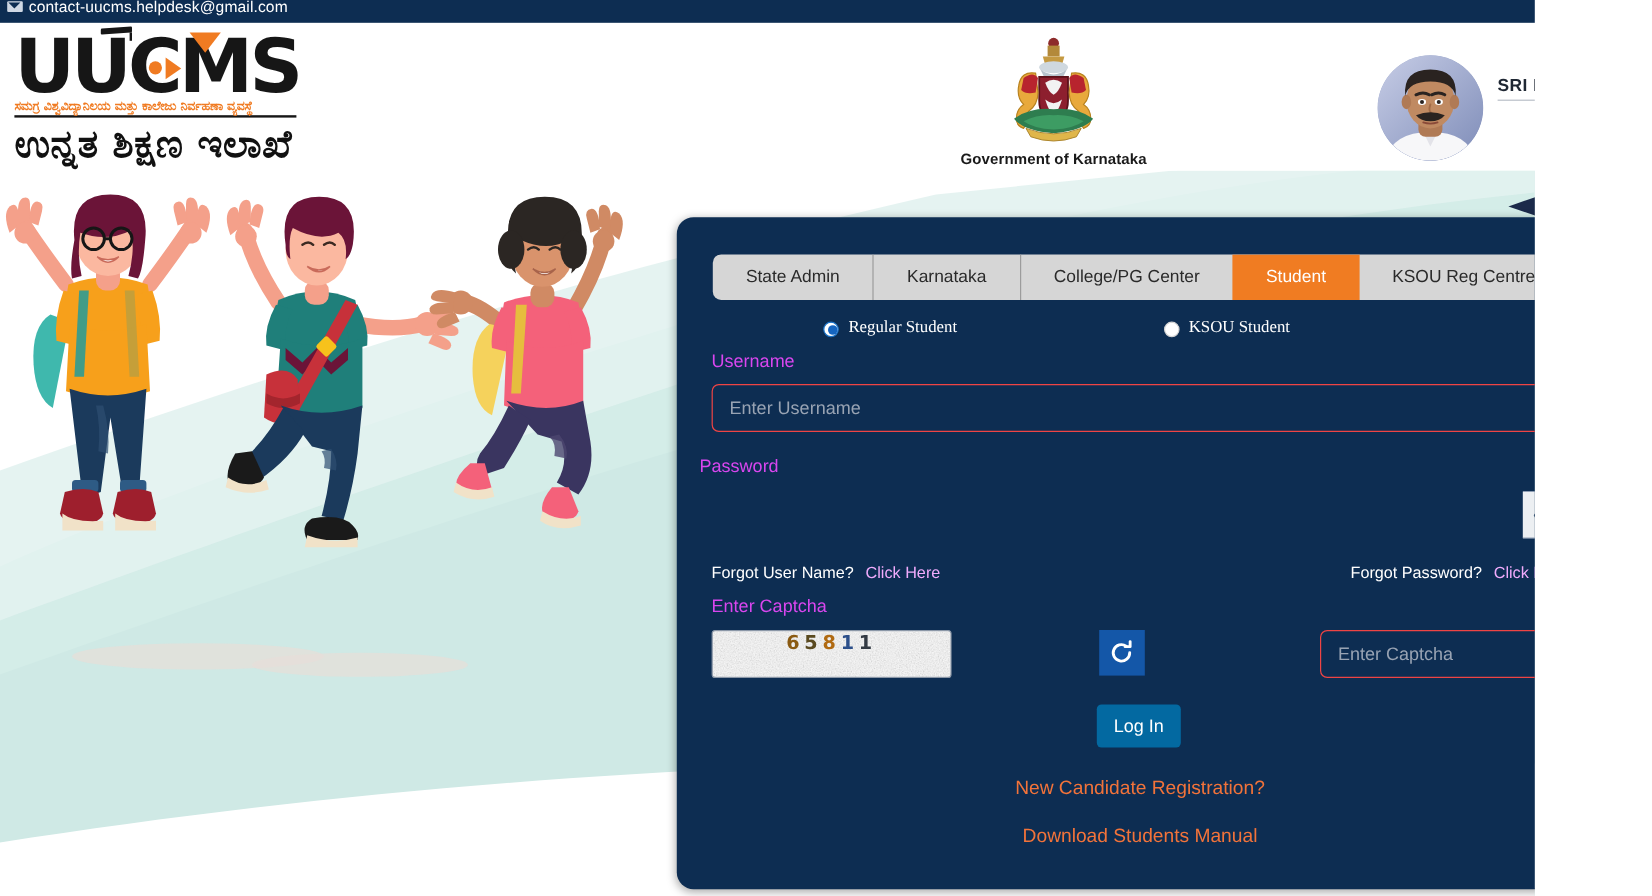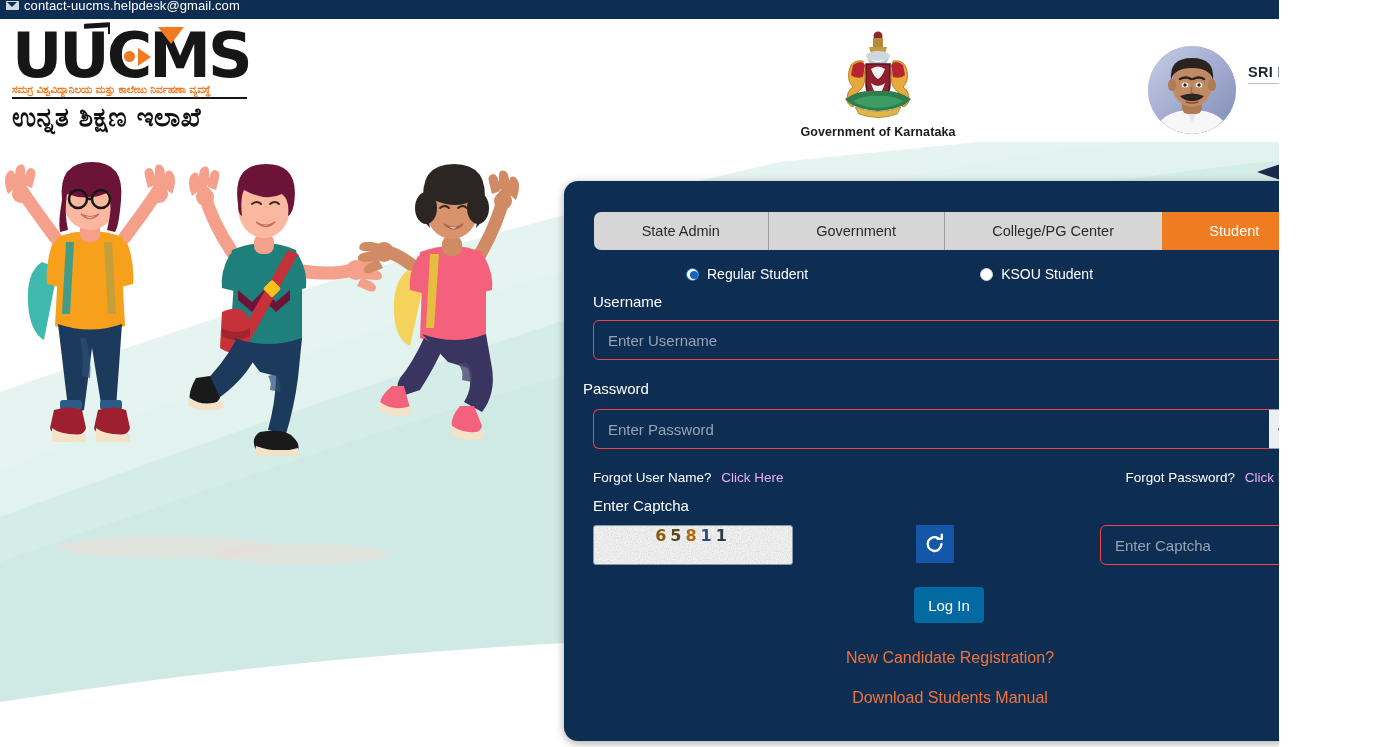--- a/index.html
+++ b/index.html
@@ -63,21 +63,21 @@
     position:absolute; left:146px; top:2px; width:0; height:0;
     border-left: 13px solid transparent; border-right: 13px solid transparent;
     border-top: 17px solid #f07b22;
   }
   .logo-sub1 {
     font-size: 10.5px; color:#f07b22; font-weight:700; letter-spacing:-.2px;
     margin-top:-4px; border-bottom:2px solid #161616; padding-bottom:1px; white-space:nowrap;
     font-family:"DejaVu Sans", sans-serif;
   }
   .logo-sub2 {
-    font-size: 26px; color:#111; font-weight:700; margin-top:3px; letter-spacing:.5px;
+    font-size: 32px; color:#111; font-weight:700; margin-top:3px; letter-spacing:.5px;
     font-family:"DejaVu Sans", sans-serif; white-space:nowrap;
   }
 
   
   .emblem-wrap { position:absolute; left:798px; top:8px; width:160px; text-align:center; }
   .emblem-title { font-size:12.5px; font-weight:bold; color:#1a1a1a; margin-top:2px; letter-spacing:.1px;}
 
   
   .cm-wrap { position:absolute; left:1148px; top:27px; display:flex; align-items:center; }
   .cm-photo {
@@ -106,34 +106,34 @@
   }
   .tab {
     flex:1 1 auto; display:flex; align-items:center; justify-content:center;
     font-size:14.5px; color:#2a2a2a; cursor:pointer; position:relative;
     border-right:1px solid #9c9c9c;
   }
   .tab:last-child { border-right:none; }
   .tab.active { background:#f07c22; color:#ffffff; border-right:none; }
   .tab.before-active { border-right:none; }
 
-  .radios { position:absolute; left:122px; top:85px; width:420px; display:flex; }
+  .radios { position:absolute; left:122px; top:85px; width:420px; display:flex;font-family:Liberation Serif, serif; }
   .radio-item { display:flex; align-items:center; font-size:14px; color:#ffffff; }
   .radio-item + .radio-item { margin-left:172px; }
   .rb {
     width:13px; height:13px; border-radius:50%; background:#ffffff;
     margin-right:8px; position:relative; flex:0 0 auto; border:1px solid #d4d4d4;
   }
   .rb.on { background:#ffffff; border:1px solid #1a73c8; }
   .rb.on:after {
     content:""; position:absolute; left:2.5px; top:2.5px; width:8px; height:8px;
     border-radius:50%; background:#1565c0;
   }
 
-  .fld-label { position:absolute; color:#ffffff; font-size:15px; }
+  .fld-label { position:absolute; color:#d946ef; font-size:15px; }
   .lbl-user { left:29px; top:112px; }
   .lbl-pass { left:19px; top:199px; }
   .lbl-captcha { left:29px; top:316px; }
 
   .inp {
     position:absolute; background:transparent; border:1px solid #ef4444;
     border-radius:6px; color:#ffffff; font-size:15px; padding:0 14px;
     font-family:"Liberation Sans", sans-serif; outline:none;
   }
   .inp::placeholder { color:#98a3b3; }
@@ -486,41 +486,41 @@
         <div class="cm-role">Hon'ble Chief Minister</div>
         <div class="cm-gov">Government of Karnataka</div>
       </div>
     </div>
   </div>
 
   <div class="panel">
 
     <div class="tabs">
       <div class="tab">State Admin</div>
-      <div class="tab">Government</div>
+      <div class="tab">Karnataka</div>
       <div class="tab before-active">College/PG Center</div>
       <div class="tab active">Student</div>
+      <div class="tab">KSOU Reg Centre</div>
     </div>
 
     <div class="radios">
       <label class="radio-item">
         <span class="rb on"></span>
         <span>Regular Student</span>
       </label>
       <label class="radio-item">
         <span class="rb"></span>
         <span>KSOU Student</span>
       </label>
     </div>
 
     <div class="fld-label lbl-user">Username</div>
     <input class="inp inp-user" type="text" placeholder="Enter Username" style="">
 
     <div class="fld-label lbl-pass">Password</div>
-    <input class="inp inp-pass" type="password" placeholder="Enter Password" style="">
     <div class="eye-btn">
       <svg width="19" height="15" viewBox="0 0 24 18" xmlns="http://www.w3.org/2000/svg">
         <path d="M1 9 C5 2.5, 19 2.5, 23 9 C19 15.5, 5 15.5, 1 9 Z" fill="none" stroke="#1b3a5c" stroke-width="1.8"></path>
         <circle cx="12" cy="9" r="3.6" fill="none" stroke="#1b3a5c" stroke-width="1.8"></circle>
         <path d="M3 17 L21 1" stroke="#1b3a5c" stroke-width="1.9" stroke-linecap="round"></path>
       </svg>
     </div>
 
     <div class="forgot-l">
       <span>Forgot User Name?</span>

